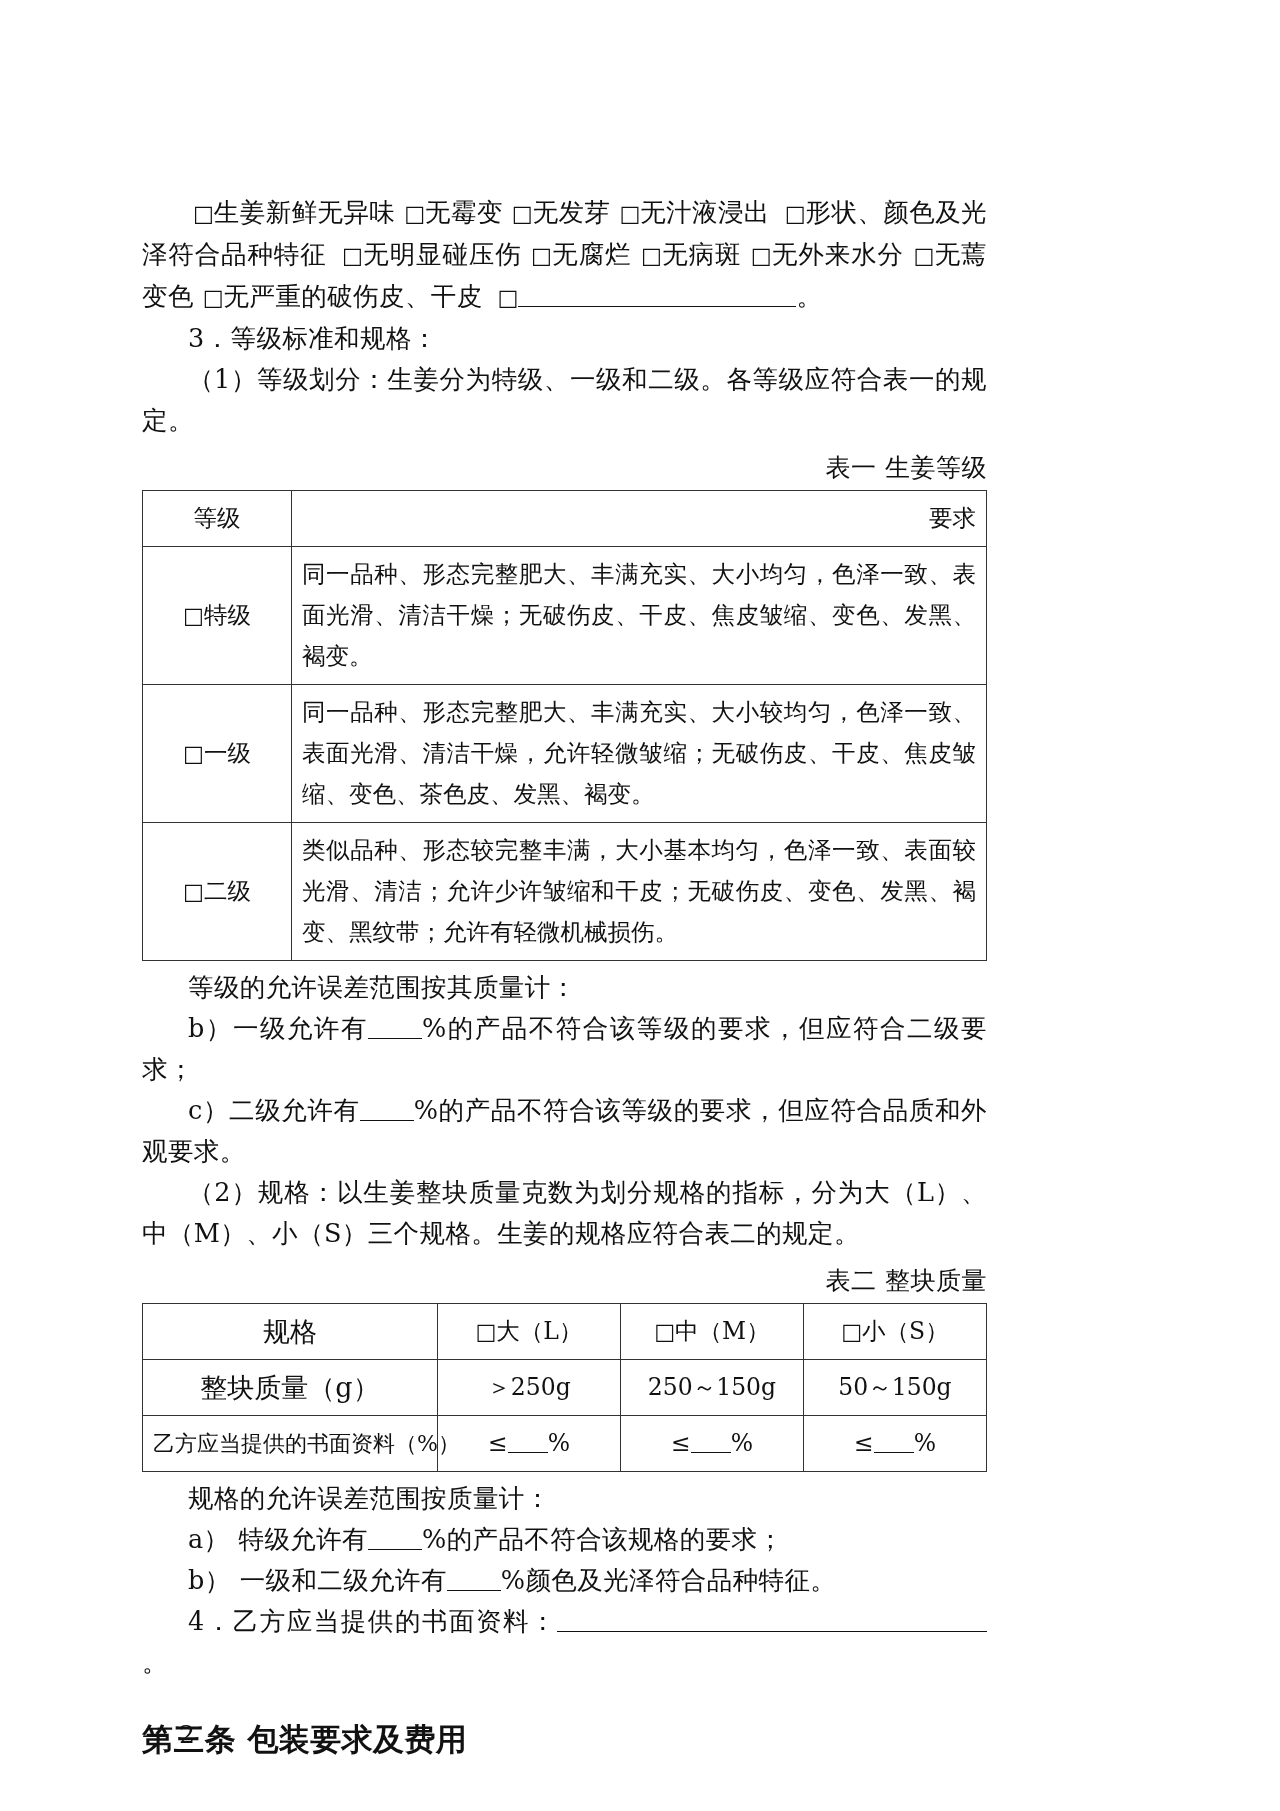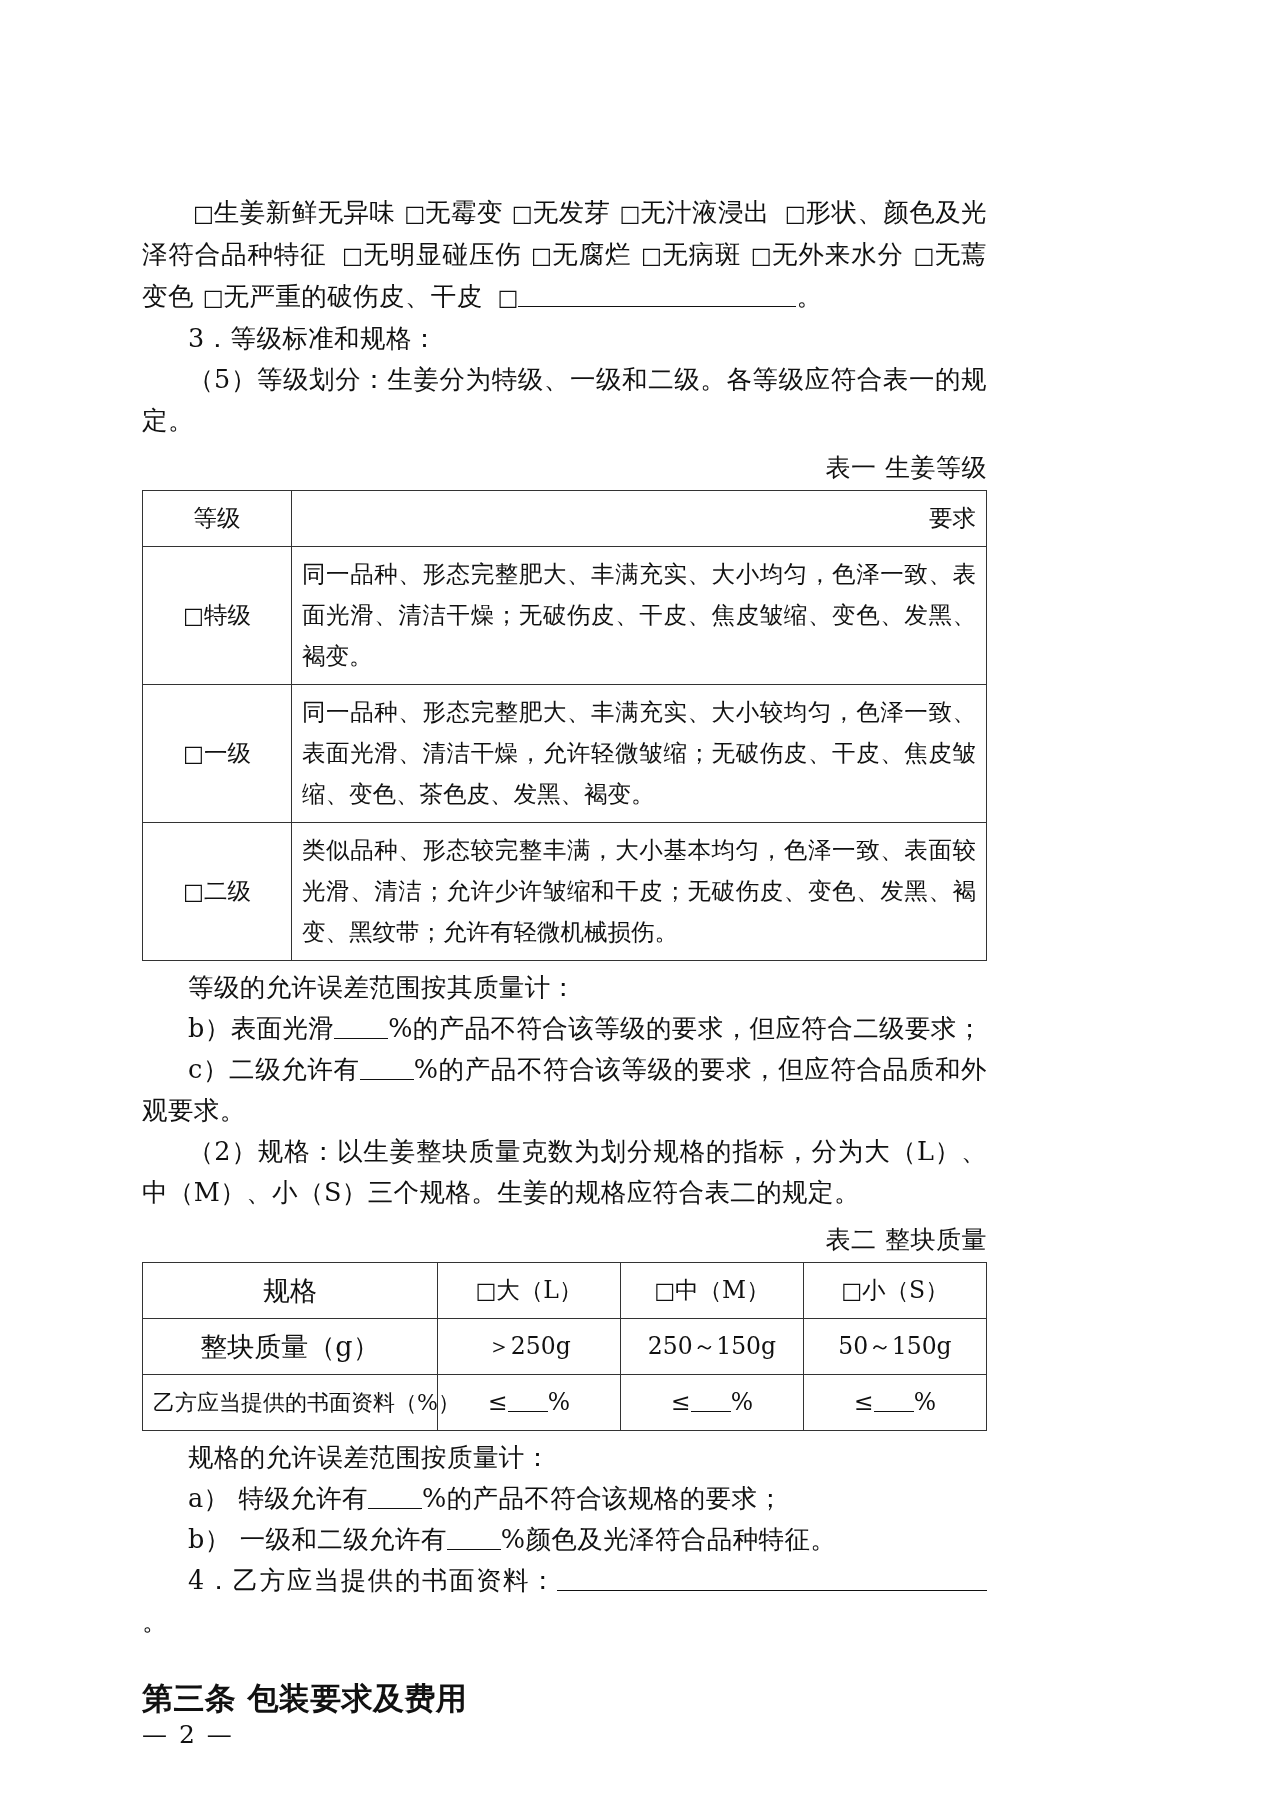--- a/index.html
+++ b/index.html
@@ -112,21 +112,21 @@
 </head>
 <body>
 
 <div class="page">
   <div class="content">
 
     <p class="para indent"><span class="chk">□</span><span>生姜新鲜无异味</span><span class="sp"></span><span class="chk">□</span><span>无霉变</span><span class="sp"></span><span class="chk">□</span><span>无发芽</span><span class="sp"></span><span class="chk">□</span><span>无汁液浸出</span><span class="sp-wide"></span><span class="chk">□</span><span>形状、颜色及光泽符合品种特征</span><span class="sp-wide"></span><span class="chk">□</span><span>无明显碰压伤</span><span class="sp"></span><span class="chk">□</span><span>无腐烂</span><span class="sp"></span><span class="chk">□</span><span>无病斑</span><span class="sp"></span><span class="chk">□</span><span>无外来水分</span><span class="sp"></span><span class="chk">□</span><span>无蔫变色</span><span class="sp"></span><span class="chk">□</span><span>无严重的破伤皮、干皮</span><span class="sp-wide"></span><span class="chk">□</span><span class="blank-line bl-long"></span><span>。</span></p>
 
     <p class="para indent-half">3．等级标准和规格：</p>
 
-    <p class="para indent-half">（5）等级划分：生姜分为特级、一级和二级。各等级应符合表一的规定。</p>
+    <p class="para indent-half">（1）等级划分：生姜分为特级、一级和二级。各等级应符合表一的规定。</p>
 
     <div class="table-title">表一  生姜等级</div>
 
     <table class="doc-table">
       <tbody>
           <tr>
         <td class="t1-grade-col">等级</td>
         <td class="t1-req-col cell-center">要求</td>
       </tr>
       <tr>
@@ -142,21 +142,21 @@
         <td class="t1-req-col cell-just">类似品种、形态较完整丰满，大小基本均匀，色泽一致、表面较光滑、清洁；允许少许皱缩和干皮；无破伤皮、变色、发黑、褐变、黑纹带；允许有轻微机械损伤。</td>
       </tr>
     </tbody>
       </table>
 
     <div class="spacer-6"></div>
 
     <p class="para indent-half">等级的允许误差范围按其质量计：</p>
 
 
-    <p class="para indent-half"><span>b）</span><span>表面光滑</span><span class="blank-line bl-short"></span><span>%的产品不符合该等级的要求，但应符合二级要求；</span></p>
+    <p class="para indent-half"><span>b）</span><span>一级允许有</span><span class="blank-line bl-short"></span><span>%的产品不符合该等级的要求，但应符合二级要求；</span></p>
 
     <p class="para indent-half"><span>c）</span><span>二级允许有</span><span class="blank-line bl-short"></span><span>%的产品不符合该等级的要求，但应符合品质和外观要求。</span></p>
 
     <p class="para indent-half">（2）规格：以生姜整块质量克数为划分规格的指标，分为大（L）、中（M）、小（S）三个规格。生姜的规格应符合表二的规定。</p>
 
     <div class="table-title">表二  整块质量</div>
 
     <table class="doc-table t2">
       <tbody>
           <tr>

